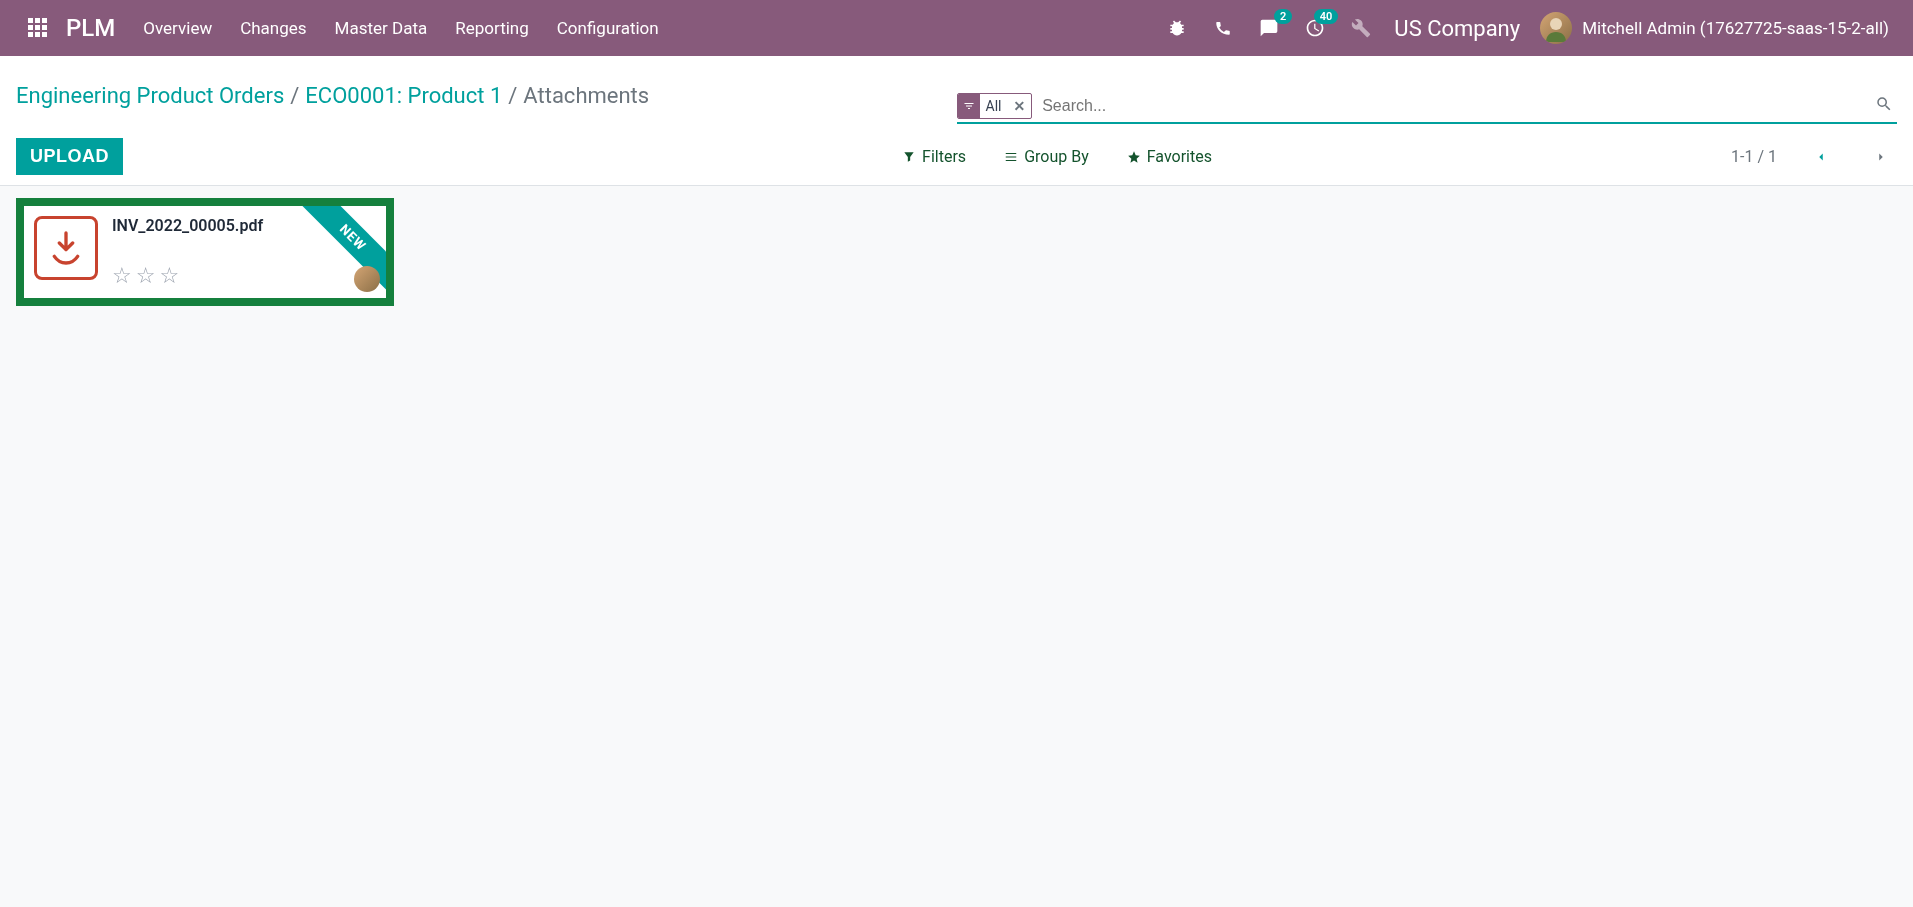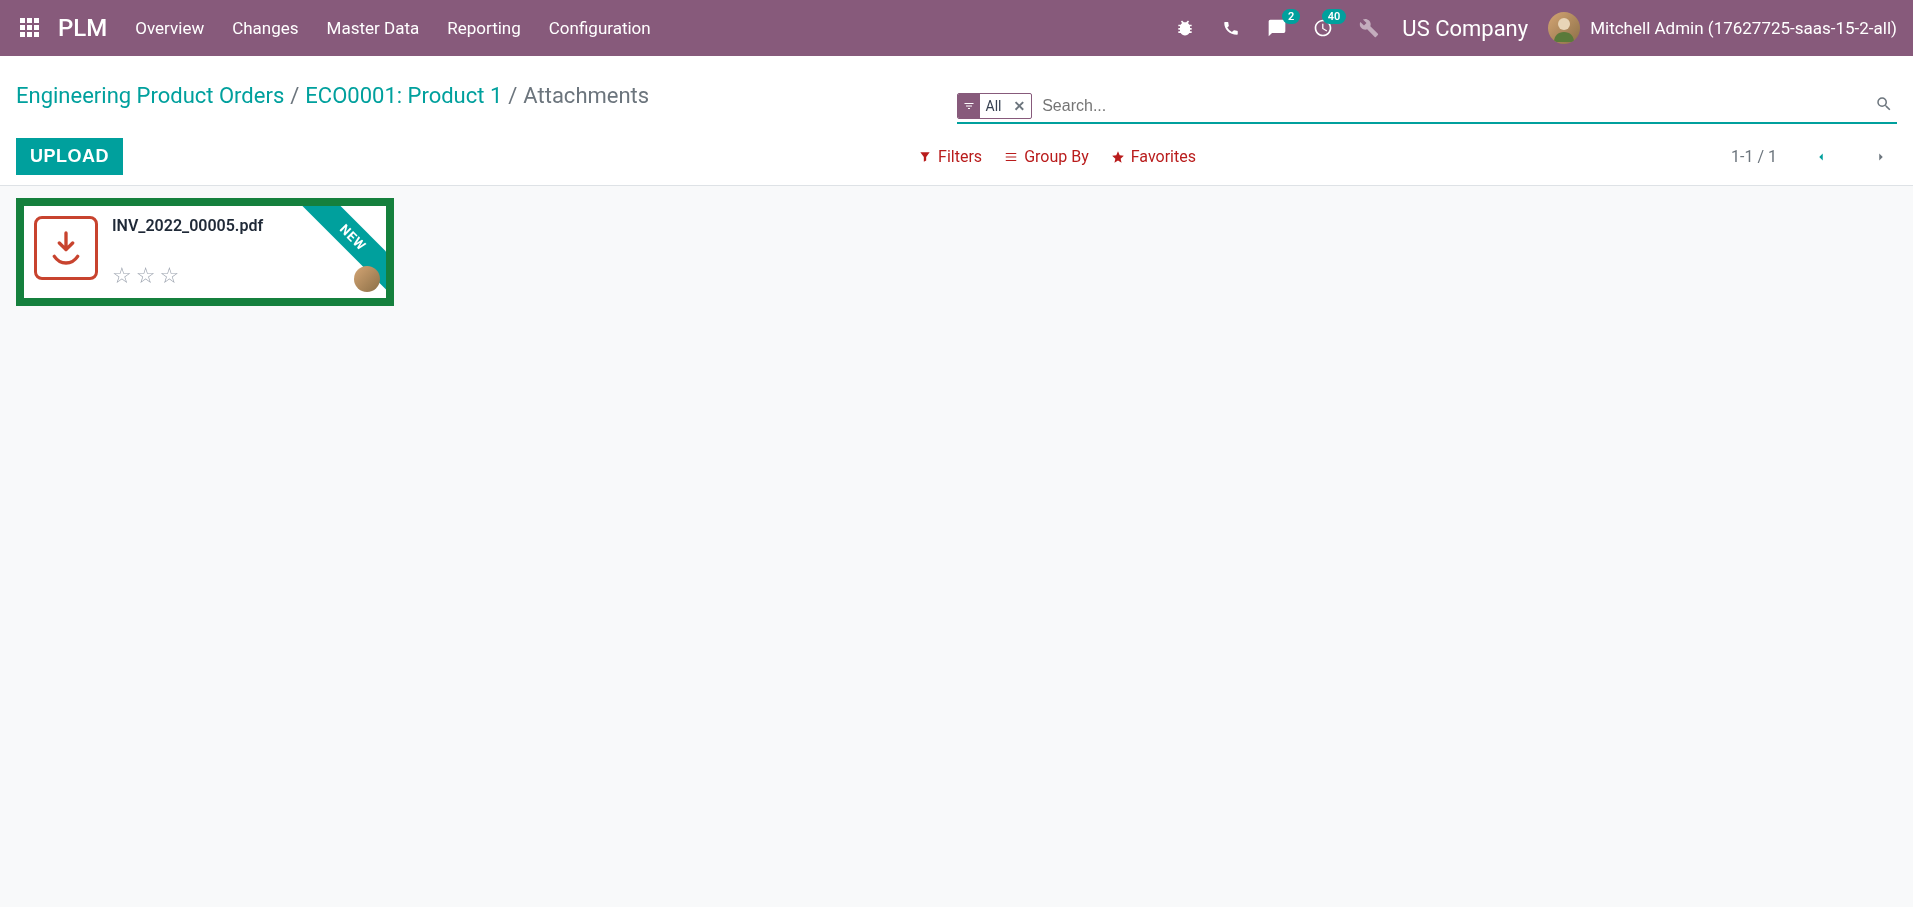--- a/index.html
+++ b/index.html
@@ -1,18 +1,18 @@
 <!DOCTYPE html>
 <html><head>
 <meta charset="utf-8">
 <style>
   * { box-sizing: border-box; margin: 0; padding: 0; }
   body { font-family: -apple-system, BlinkMacSystemFont, "Segoe UI", Roboto, "Helvetica Neue", Arial, sans-serif; background: #f8f9fa; color: #374151; font-size: 14px; }
   
-  .topnav { background: #875A7B; height: 56px; display: flex; align-items: center; padding: 0 16px; color: #fff; }
+  .topnav { background: #875A7B; height: 56px; display: flex; align-items: center; padding: 0 24px; color: #fff; }
   .apps-icon { width: 28px; height: 28px; display:flex; align-items:center; justify-content:center; cursor:pointer; margin-right:14px; }
   .apps-icon svg { display:block; }
   .brand { font-size: 24px; font-weight: 500; margin-right: 28px; }
   .nav-items { display: flex; gap: 28px; flex: 0 0 auto; }
   .nav-item { font-size: 17px; cursor: pointer; }
   .nav-right { margin-left: auto; display: flex; align-items: center; gap: 20px; }
   .nav-icon { width: 26px; height: 26px; display:flex; align-items:center; justify-content:center; position:relative; cursor:pointer; }
   .badge { position:absolute; top:-6px; right:-10px; background:#00A09D; color:#fff; font-size:11px; font-weight:600; padding:1px 6px; border-radius:10px; }
   .company { font-size: 22px; cursor:pointer; }
   .user { display:flex; align-items:center; gap:10px; font-size:17px; cursor:pointer; }
@@ -27,21 +27,21 @@
   .search-box { margin-left:auto; width:50%; display:flex; align-items:center; border-bottom:2px solid #00A09D; padding-bottom:2px;margin-top:25px; }
   .facet { display:flex; align-items:center; background:#fff; border:1px solid #875A7B; border-radius:2px; overflow:hidden; font-size:14px; margin-right:6px; }
   .facet-icon { background:#875A7B; color:#fff; width:22px; height:24px; display:flex; align-items:center; justify-content:center; }
   .facet-label { padding:0 6px; color:#374151; }
   .facet-close { padding:0 6px; cursor:pointer; color:#6c757d; font-weight:bold; }
   .search-input { flex:1; border:none; outline:none; font-size:16px; padding:4px; }
   .search-btn { background:none; border:none; cursor:pointer; padding:4px; color:#6c757d; }
   
   .cp-row2 { display:flex; align-items:center; padding: 8px 0 10px 0; }
   .upload-btn { background:#00A09D; color:#fff; border:none; padding:8px 14px; font-size:18px; font-weight:600; cursor:pointer; letter-spacing:0.5px; }
-  .cp-middle { margin-left:auto; display:flex; align-items:center; gap:22px; color:#b91c1c; font-size:16px; margin-right:auto; padding-left: 260px;}
+  .cp-middle { margin-left:auto; display:flex; align-items:center; gap:38px; color:#14532d; font-size:16px; margin-right:auto; padding-left: 260px;}
   .cp-filter { display:flex; align-items:center; gap:6px; cursor:pointer; }
   .pager { display:flex; align-items:center; gap:28px; font-size:16px; color:#6c757d; }
   .pager-arrow { width:32px; height:32px; display:flex; align-items:center; justify-content:center; cursor:pointer; color:#6c757d; }
   .pager-arrow.active { color:#00A09D; }
   
   .content { padding: 12px 16px; }
   .card { width: 378px; height: 108px; background:#fff; border:8px solid #15803d; position:relative; display:flex; padding:10px; overflow:hidden; cursor:pointer; }
   .card-icon { width:64px; height:64px; border:3px solid #c8432e; border-radius:8px; display:flex; align-items:center; justify-content:center; margin-right:14px; flex-shrink:0; }
   .card-body { flex:1; display:flex; flex-direction:column; }
   .card-title { font-size:16px; font-weight:600; color:#1f2937; }

